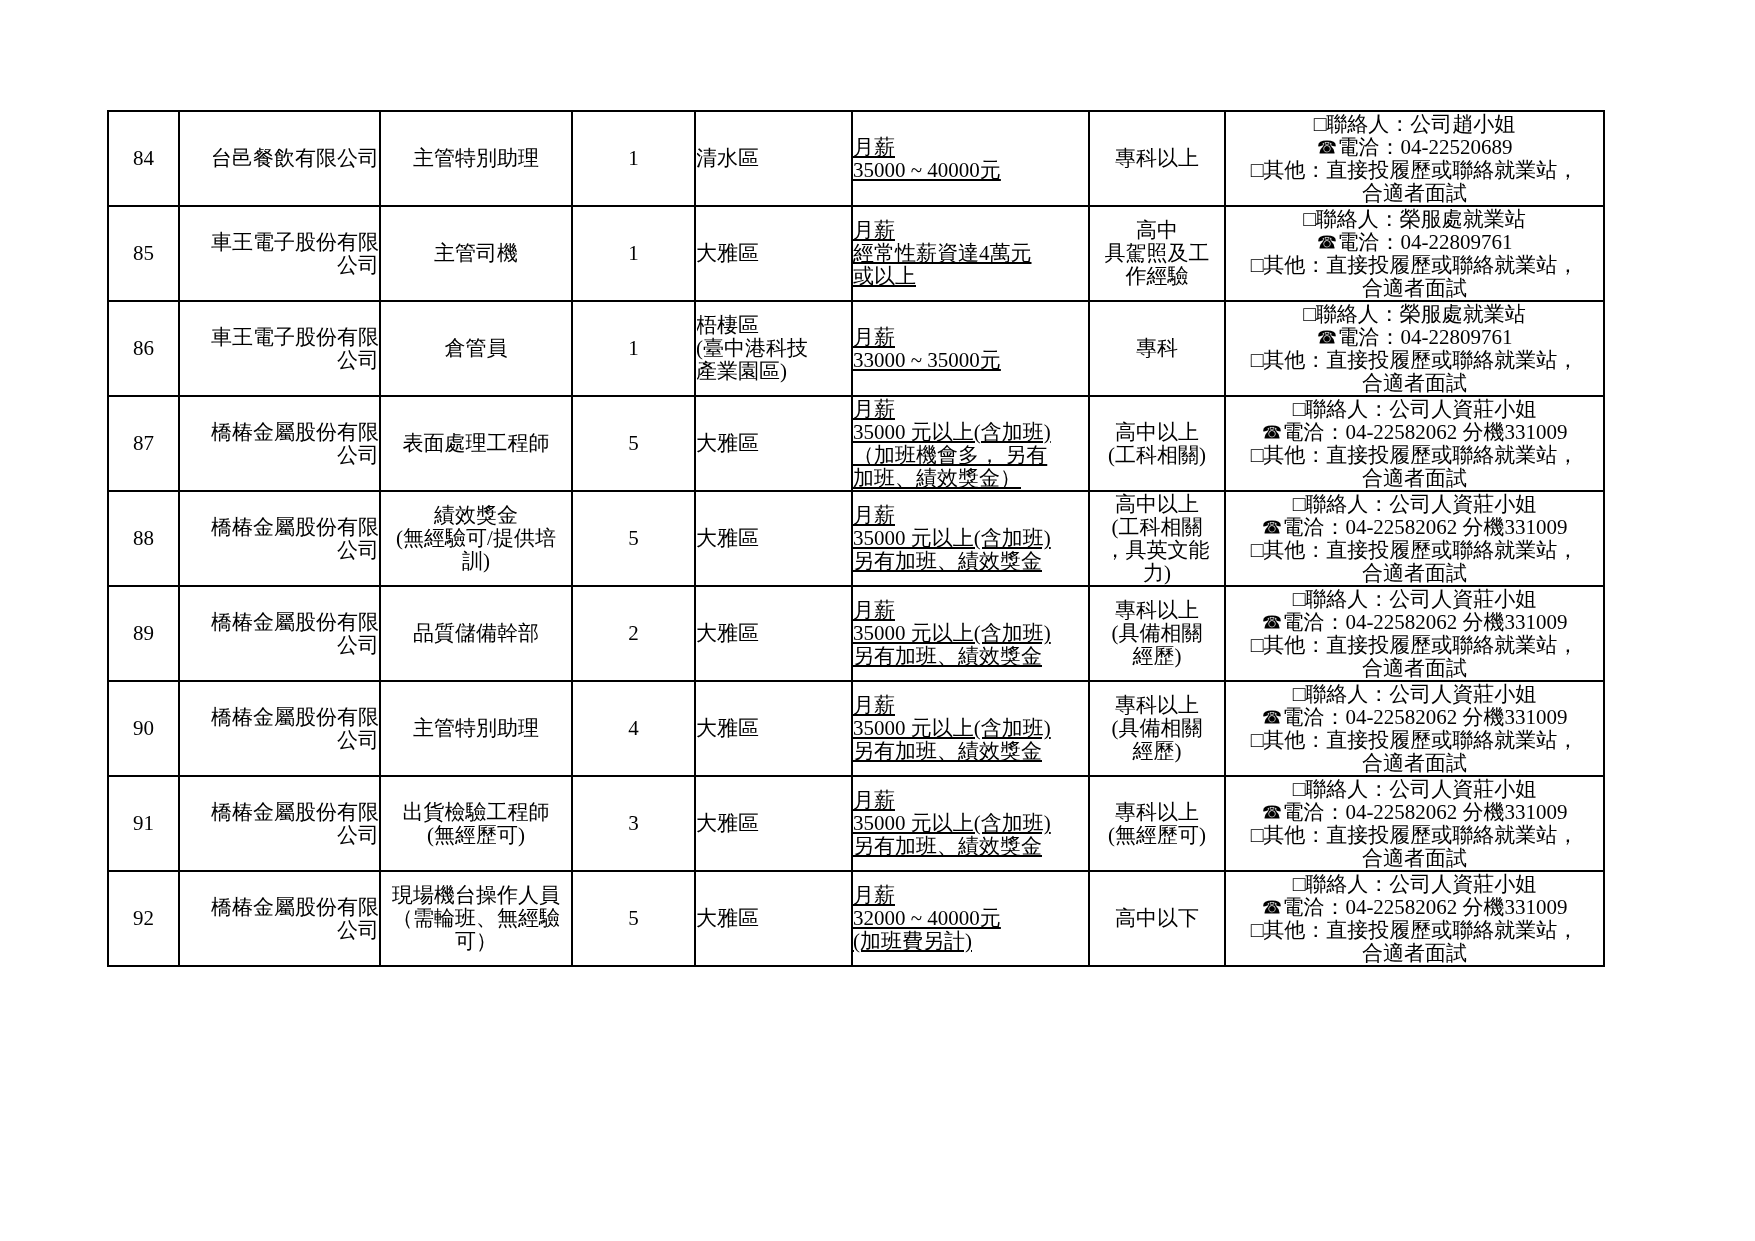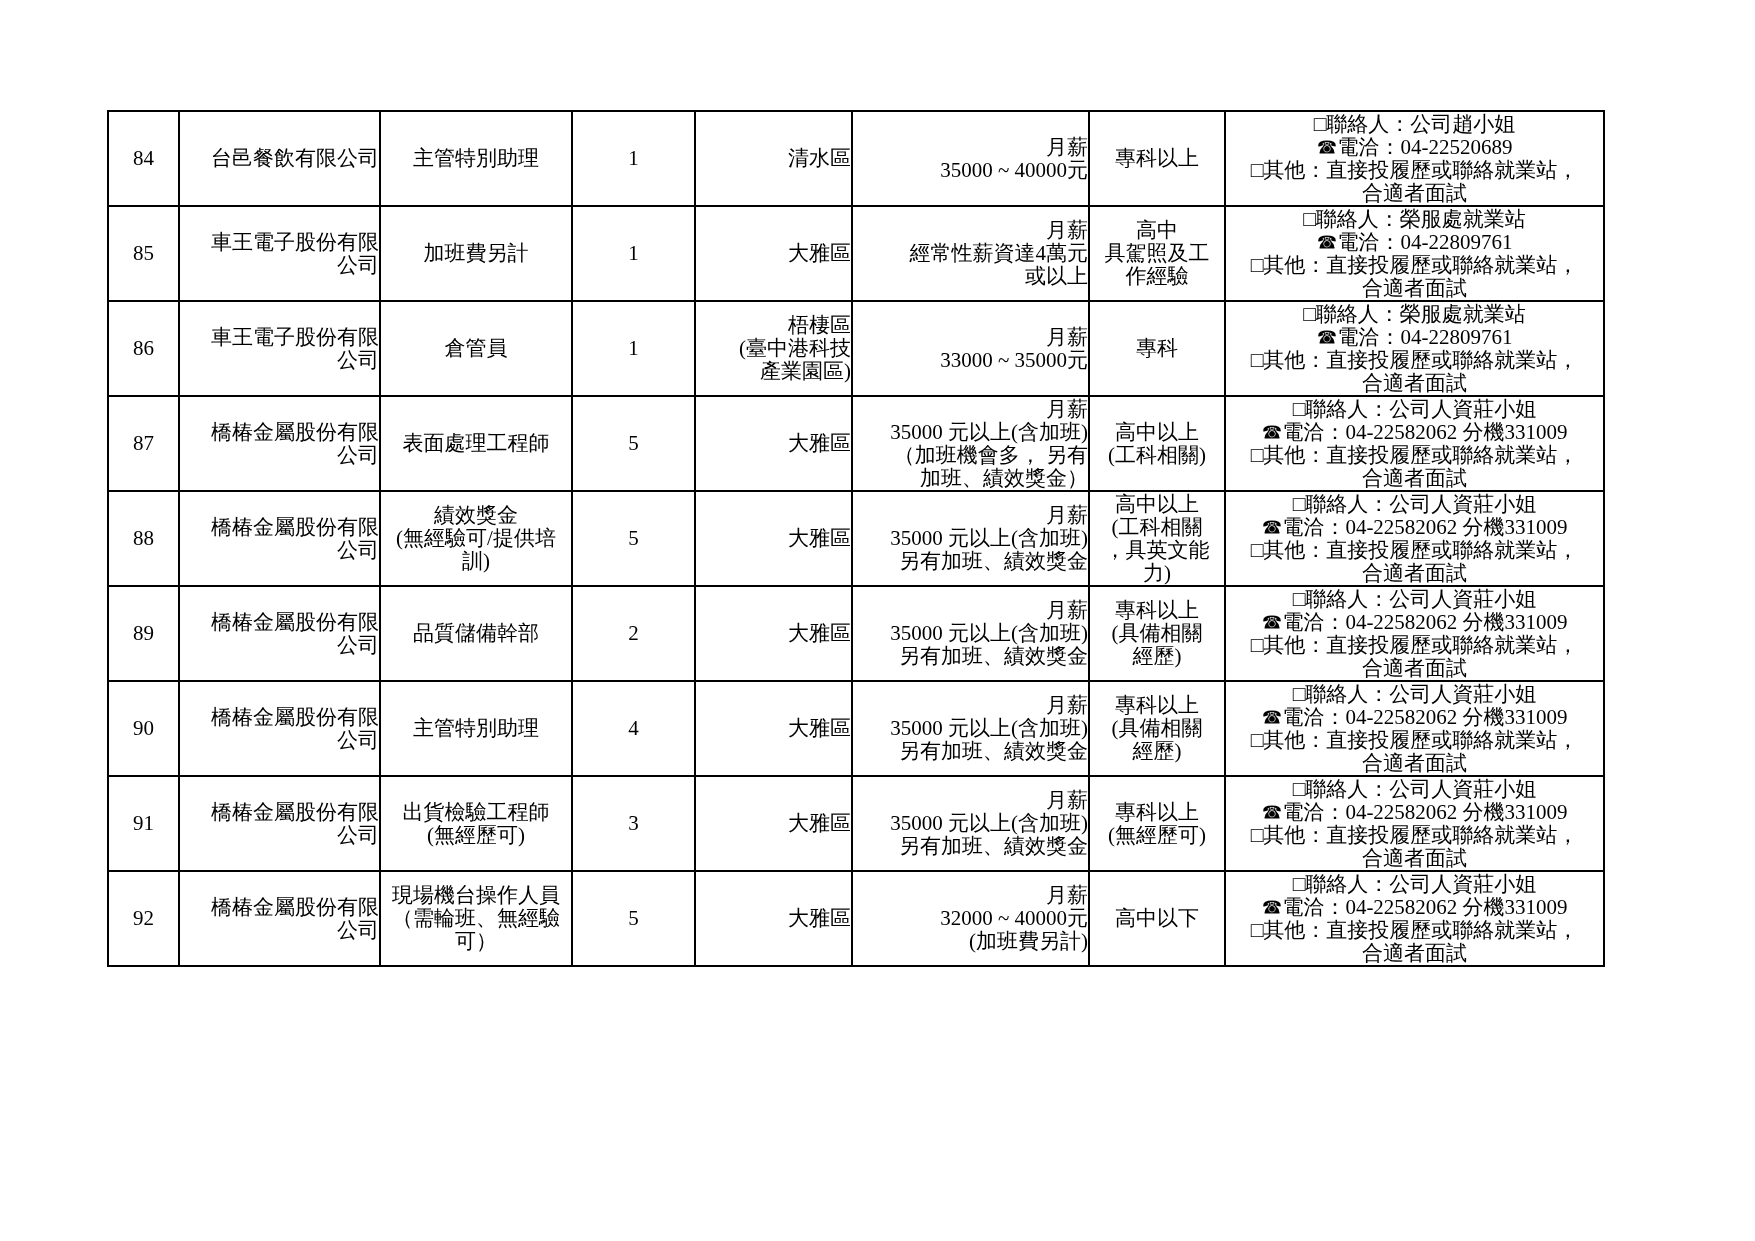--- a/index.html
+++ b/index.html
@@ -41,22 +41,22 @@
   col.w-title    { width: 192px; }
   col.w-count    { width: 123px; }
   col.w-district { width: 157px; }
   col.w-salary   { width: 237px; }
   col.w-edu      { width: 136px; }
   col.w-contact  { width: 379px; }
   td.c-no       { text-align: center; }
   td.c-company  { text-align: right; padding-left: 3px; padding-right: 2px; }
   td.c-title    { text-align: center; margin-top: 40px; }
   td.c-count    { text-align: center; }
-  td.c-district { text-align: right; border-radius: 10px; }
-  td.c-salary   { text-align: right; }
+  td.c-district { text-align: left; border-radius: 10px; }
+  td.c-salary   { text-align: left; text-decoration: underline; }
   td.c-edu      { text-align: center; margin-top: 34px; }
   td.c-contact  {
     text-align: center;
     vertical-align: top;
     padding: 1px 2px 0 4px;
     font-size: 20px;
     line-height: 23px;
   }
 </style>
 </head>
@@ -86,21 +86,21 @@
         <td class="c-edu">專科以上</td>
         <td class="c-contact">□聯絡人：公司趙小姐
 ☎電洽：04-22520689
 □其他：直接投履歷或聯絡就業站，
 合適者面試</td>
       </tr>
       <tr>
         <td class="c-no">85</td>
         <td class="c-company">車王電子股份有限
 公司</td>
-        <td class="c-title">加班費另計</td>
+        <td class="c-title">主管司機</td>
         <td class="c-count">1</td>
         <td class="c-district">大雅區</td>
         <td class="c-salary">月薪
 經常性薪資達4萬元
 或以上</td>
         <td class="c-edu">高中
 具駕照及工
 作經驗</td>
         <td class="c-contact">□聯絡人：榮服處就業站
 ☎電洽：04-22809761

